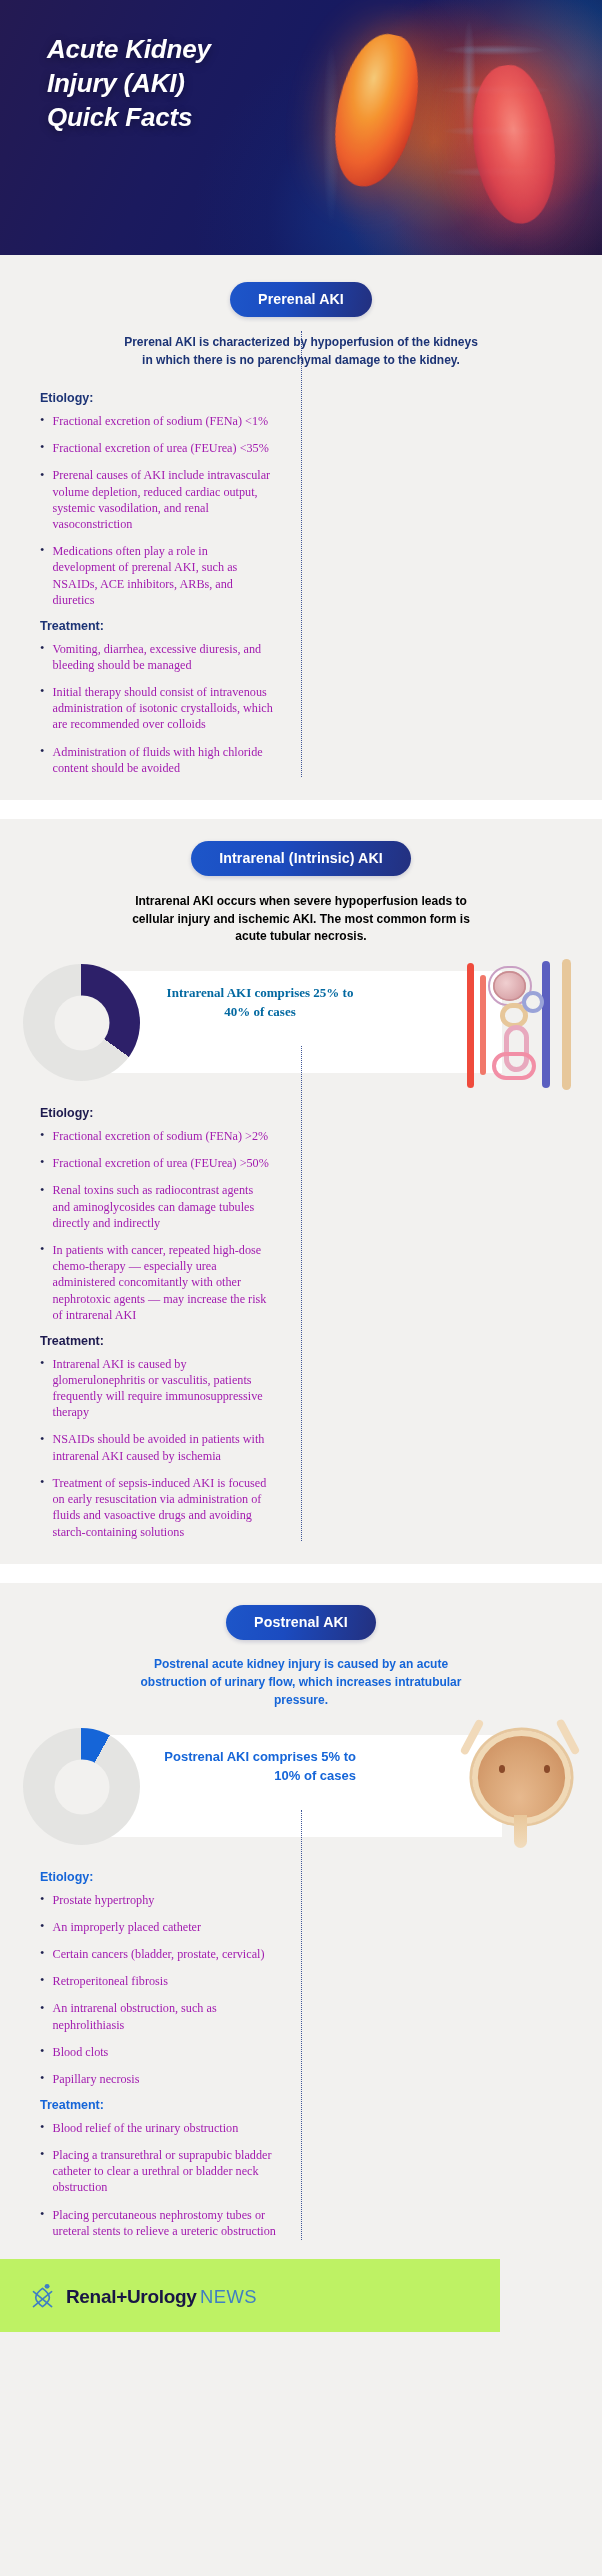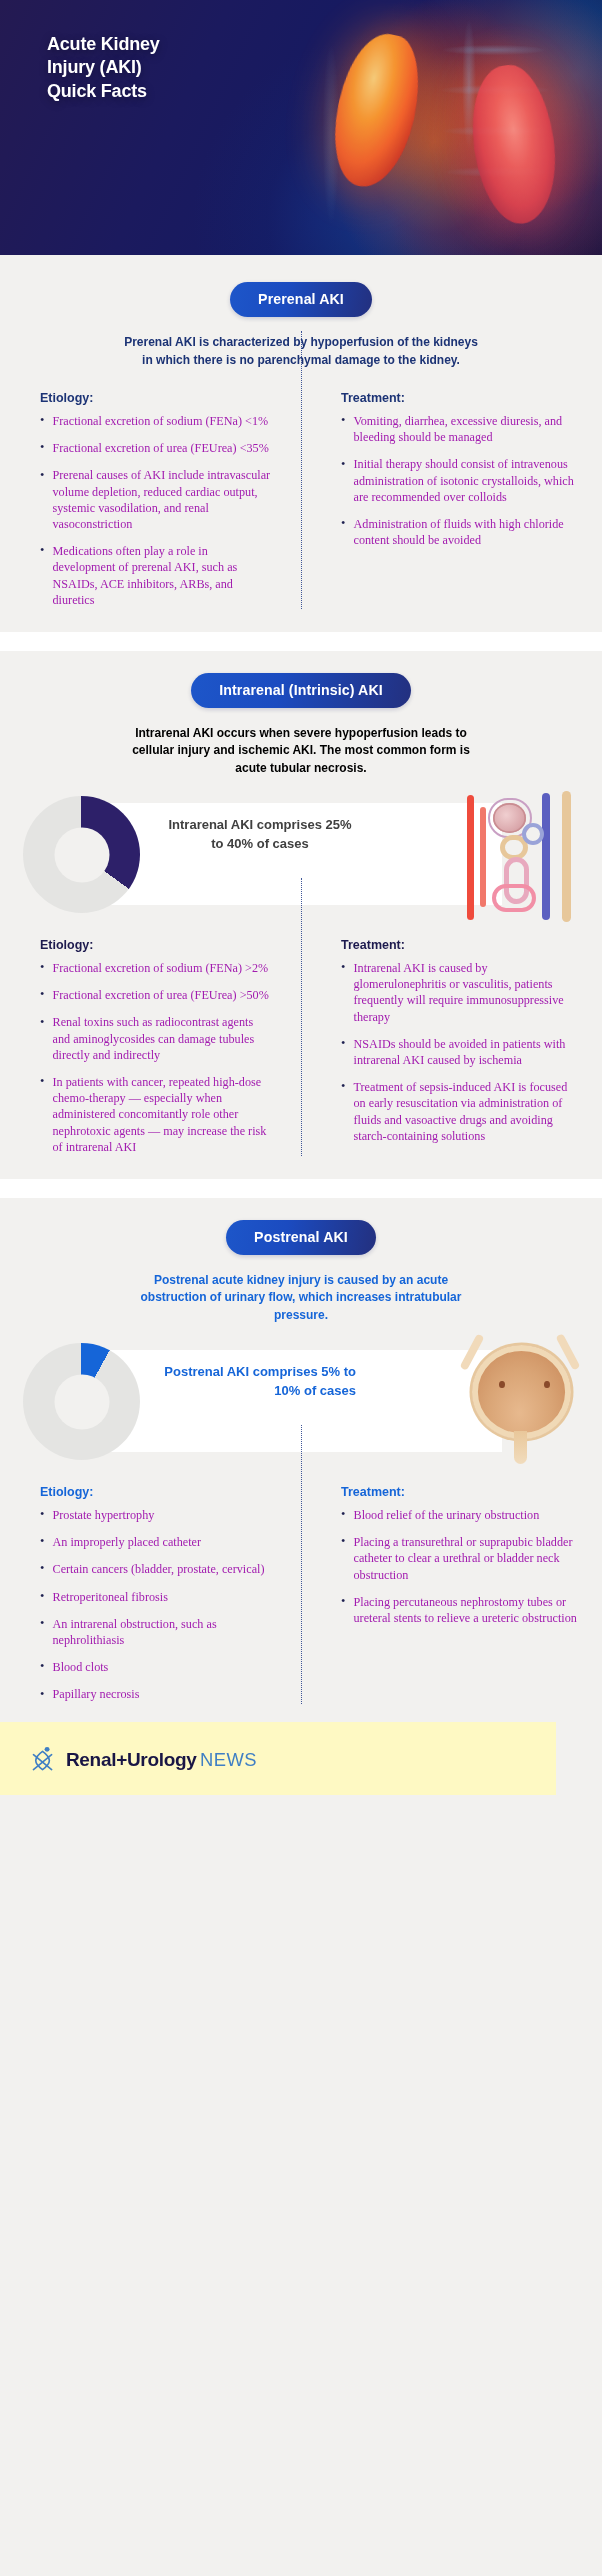--- a/index.html
+++ b/index.html
@@ -61,26 +61,27 @@
     background: radial-gradient(ellipse at 52% 40%, #ff8f84 0%, #f4615e 30%, #e3454f 58%, #b52f46 82%, rgba(120,25,50,0.2) 100%);
     filter: blur(0.6px);
     box-shadow: 0 0 37px 10px rgba(240,70,80,0.32);
     opacity: 0.9;
   }
   .hero-title {
     position: absolute;
     left: 47px; top: 33px;
     width: 276px;
     color: #ffffff;
-    font-size: 18px;
+    font-size: 26px;
     font-weight: bold;
     line-height: 1.30;
     letter-spacing: -0.2px;
     text-shadow: 0 1.7px 8.4px rgba(0,0,0,0.35);
     z-index: 4;
+    font-style: italic;
   }
 
   
   .gap-band { width: 602px; background: #ffffff; }
   .section { width: 602px; background: #f2f1ef; position: relative; }
 
   .badge-wrap { text-align: center; }
   .badge {
     display: inline-block;
     margin: 0 auto;
@@ -136,21 +137,21 @@
   .stat-text {
     position: absolute;
     left: 164px; top: 25px;
     width: 192px;
     text-align: center;
     font-size: 13px;
     font-weight: bold;
     line-height: 1.42;
   }
   .stat-text.navy  { color: #1c3375; }
-  .stat-text.dark  { color: #404040; }
+  .stat-text.dark  { color: #0369a1; font-family: Liberation Serif, serif; }
   .stat-text.bright{ color: #1565d8; text-align: right; }
 
   .organ {
     position: absolute;
     right: 15px; top: -6.7px;
     width: 137px; height: 139px;
   }
 
   
   .kidney-cs {
@@ -203,20 +204,21 @@
     width: 13.4px; height: 33px;
     background: linear-gradient(180deg, #e9c79a, #f1dcbd);
     border-radius: 0 0 6.7px 6.7px;
   }
 
   
   .cols {
     position: relative;
     display: flex;
     padding: 22px 0 0 0;
+    flex-direction: column;
   }
   .col { width: 301px; padding: 0 28.4px 0 40px; }
   .col.right { padding: 0 25px 0 40px; }
   .divider {
     position: absolute;
     left: 301px; top: 0; bottom: 10px;
     width: 0;
     border-left: 1.7px dotted #1f3a88;
     opacity: 0.85;
   }
@@ -245,22 +247,22 @@
   ul.bullets li::before {
     content: "\2022";
     position: absolute;
     left: 0; top: -0.8px;
     font-size: 12.5px;
     color: #1f2150;
   }
 
   
   .footer {
-    width: 556px;
-    background: #fef9c3;
+    width: 500px;
+    background: #bef264;
     padding: 22px 0 18.4px 30px;
     display: flex;
     align-items: center;
   }
   .logo-mark { width: 28.4px; height: 33px; margin-right: 7.5px; }
   .logo-text {
     font-size: 19px;
     font-weight: bold;
     letter-spacing: -0.3px;
     color: #191645;
@@ -360,21 +362,21 @@
 
     <div class="cols">
       <div class="divider up"></div>
 
       <div class="col">
         <div class="col-head dark">Etiology:</div>
         <ul class="bullets">
           <li>Fractional excretion of sodium (FENa) &gt;2%</li>
           <li>Fractional excretion of urea (FEUrea) &gt;50%</li>
           <li>Renal toxins such as radiocontrast agents and aminoglycosides can damage tubules directly and indirectly</li>
-          <li>In patients with cancer, repeated high-dose chemo-therapy — especially when administered concomitantly role other nephrotoxic agents — may increase the risk of intrarenal AKI</li>
+          <li>In patients with cancer, repeated high-dose chemo-therapy — especially urea administered concomitantly with other nephrotoxic agents — may increase the risk of intrarenal AKI</li>
         </ul>
       </div>
 
       <div class="col right">
         <div class="col-head dark">Treatment:</div>
         <ul class="bullets">
           <li>Intrarenal AKI is caused by glomerulonephritis or vasculitis, patients frequently will require immunosuppressive therapy</li>
           <li>NSAIDs should be avoided in patients with intrarenal AKI caused by ischemia</li>
           <li>Treatment of sepsis-induced AKI is focused on early resuscitation via administration of fluids and vasoactive drugs and avoiding starch-containing solutions</li>
         </ul>

